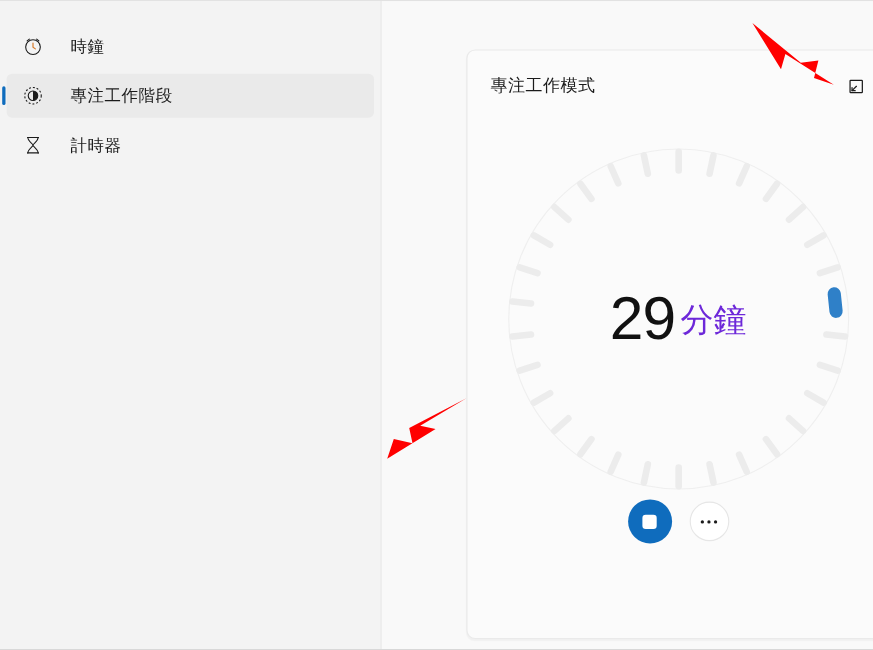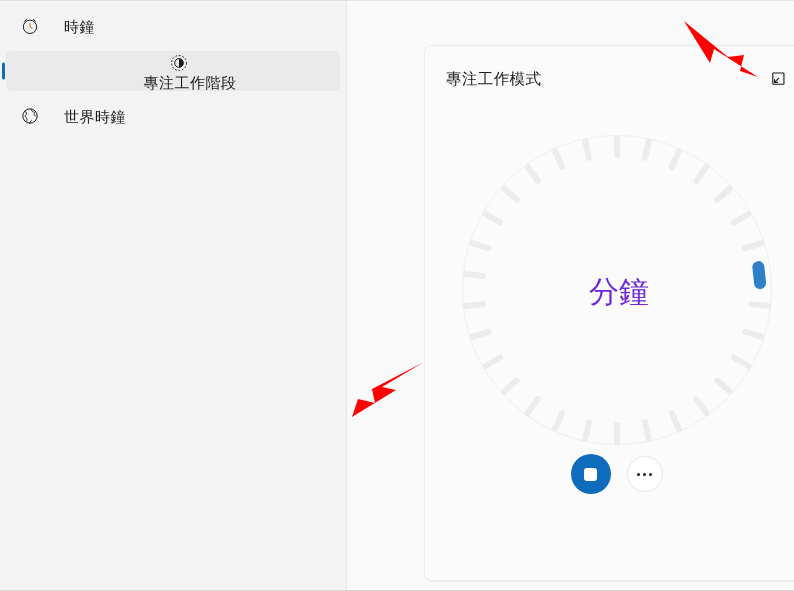--- a/index.html
+++ b/index.html
@@ -24,39 +24,38 @@
     border-bottom: 1px solid #d8d8d8;
   }
 
   
   .sidebar {
     position: relative;
     width: 347px;
     height: 100%;
     background: #f3f3f3;
     border-right: 1px solid #e6e6e6;
-    padding-top: 0px;
+    padding-top: 16px;
     box-sizing: border-box;
     flex: 0 0 347px;
   }
 
   .nav-item {
     position: relative;
     height: 40px;
     margin: 5px 6px;
     border-radius: 5px;
     display: flex;
     align-items: center;
     padding-left: 12px;
     box-sizing: border-box;
     cursor: default;
   }
   .nav-item.selected {
     background: #eaeaea;
-    flex-direction: column;
   }
   .nav-item .sel-bar {
     position: absolute;
     left: -4px;
     top: 50%;
     transform: translateY(-50%);
     width: 3px;
     height: 17px;
     border-radius: 2px;
     background: #0f6cbd;
@@ -268,32 +267,32 @@
       <span class="nav-icon">
         <svg width="20" height="20" viewBox="0 0 24 24" fill="none">
           <circle cx="12" cy="12" r="9" stroke="#1b1b1b" stroke-width="1.2" stroke-dasharray="2.1 2.1"></circle>
           <circle cx="12" cy="12" r="5.2" stroke="#1b1b1b" stroke-width="1.2"></circle>
           <path d="M12 6.8a5.2 5.2 0 0 1 0 10.4z" fill="#1b1b1b"></path>
         </svg>
       </span>
       <span class="nav-label">專注工作階段</span>
     </div>
 
-
-
-
     <div class="nav-item">
       <span class="nav-icon">
         <svg width="20" height="20" viewBox="0 0 24 24" fill="none">
-          <circle cx="12" cy="12" r="8.6" stroke="#1b1b1b" stroke-width="1.2"></circle>
-          <path d="M6.2 6.6c1.8 1 2.2 2.6 1.2 3.6-1.1 1.1-1.6 2.6-.2 3.6 1.4 1 1.6 3.1.6 4.6M14 3.8c-.6 1.6.3 2.6 1.6 2.9 1.3.3 2.2 1.5 1.5 2.6-.7 1.1-.2 2.3 1.3 2.5M11.6 21c1.2-1.3.7-3 2-3.7" stroke="#1b1b1b" stroke-width="1.1" stroke-linecap="round"></path>
+          <path d="M6 3.6h12M6 20.4h12" stroke="#1b1b1b" stroke-width="1.2" stroke-linecap="round"></path>
+          <path d="M6.4 3.6c0 4.2 5.6 6.8 5.6 8.4 0 1.6-5.6 4.2-5.6 8.4M17.6 3.6c0 4.2-5.6 6.8-5.6 8.4 0 1.6 5.6 4.2 5.6 8.4" stroke="#1b1b1b" stroke-width="1.2" stroke-linecap="round"></path>
         </svg>
       </span>
-      <span class="nav-label">世界時鐘</span>
+      <span class="nav-label">計時器</span>
     </div>
+
+
+
 
   </nav>
 
   <main class="content">
     <section class="card">
 
       <header class="card-header">
         <span class="card-title">專注工作模式</span>
         <span class="popout-btn">
           <svg width="18" height="18" viewBox="0 0 20 20" fill="none">
@@ -332,20 +331,21 @@
             <div class="tick" style="transform: rotate(264deg);"></div>
             <div class="tick" style="transform: rotate(276deg);"></div>
             <div class="tick" style="transform: rotate(288deg);"></div>
             <div class="tick" style="transform: rotate(300deg);"></div>
             <div class="tick" style="transform: rotate(312deg);"></div>
             <div class="tick" style="transform: rotate(324deg);"></div>
             <div class="tick" style="transform: rotate(336deg);"></div>
             <div class="tick" style="transform: rotate(348deg);"></div>
           </div>
         <div class="dial-center">
+          <span class="dial-num">29</span>
           <span class="dial-unit">分鐘</span>
         </div>
       </div>
 
       <div class="actions">
         <div class="btn-stop">
           <span class="sq"></span>
         </div>
         <div class="btn-more">
           <span class="dot"></span>

